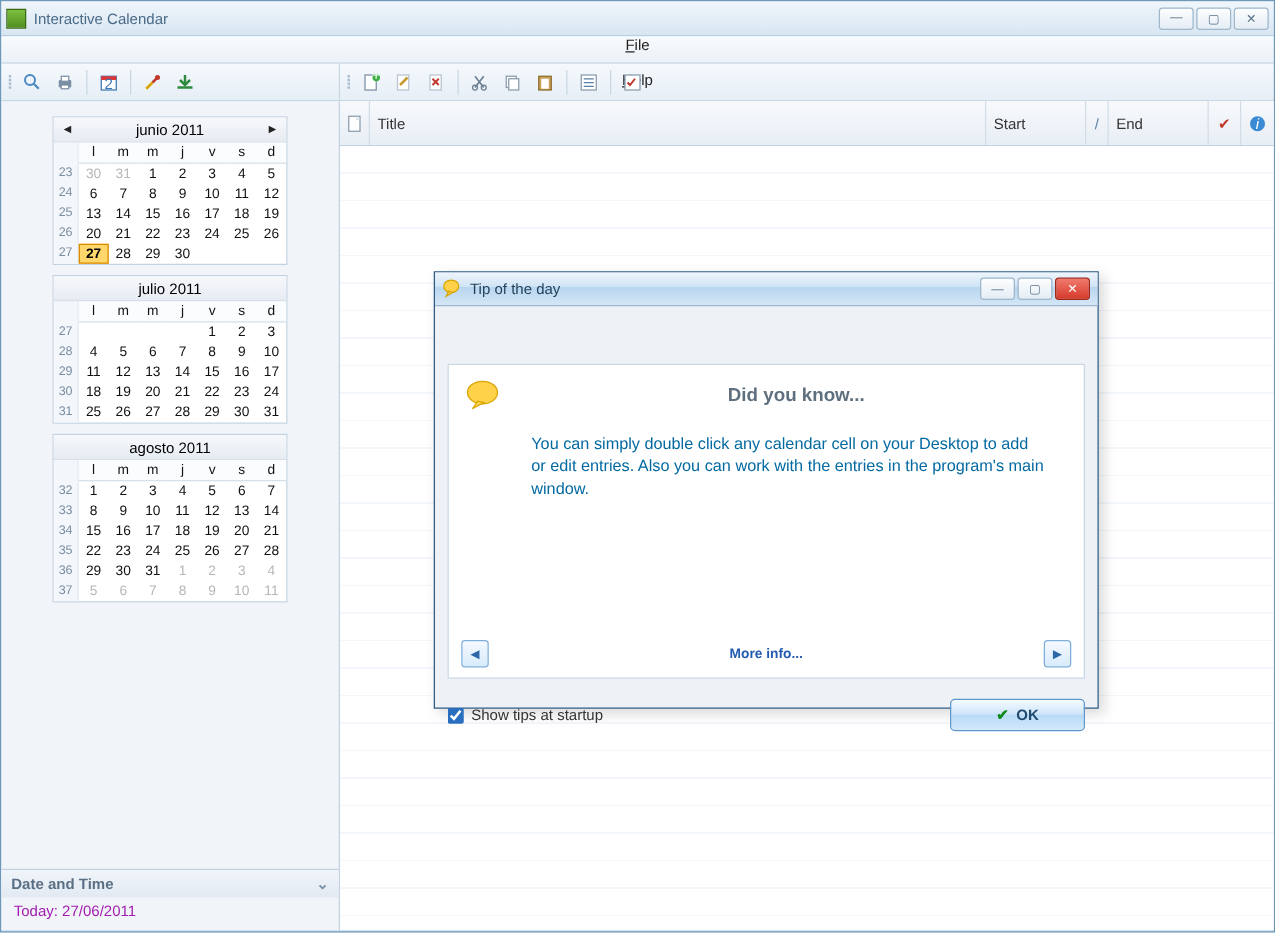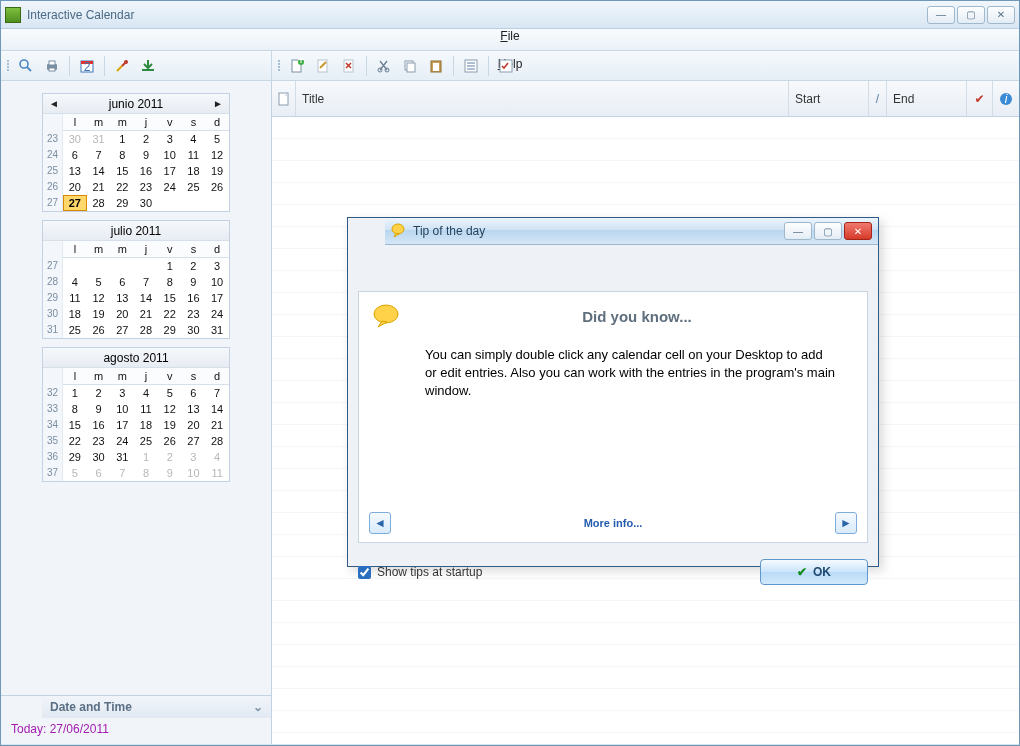--- a/index.html
+++ b/index.html
@@ -32,44 +32,44 @@
 .minical{background:#fff;border:1px solid #c2d2e2;margin:8px auto;width:188px;}
 .mc-head{height:20px;background:linear-gradient(#f6f8fb,#e7ecf3);display:flex;align-items:center;justify-content:center;position:relative;border-bottom:1px solid #d7dfe8;}
 .mc-head .nav{position:absolute;cursor:default;font-size:10px;color:#222;}
 .mc-head .prev{left:6px}.mc-head .next{right:6px}
 .mc-grid{display:grid;grid-template-columns:20px repeat(7,1fr);}
 .mc-wk{background:#f3f6fa;text-align:center;color:#7a8ea1;font-size:10px;padding:2px 0;border-right:1px solid #e3e9f1;}
 .mc-day{text-align:center;padding:2px 0;font-size:11px;color:#111;}
 .mc-day.gray{color:#b7b7b7;}
 .mc-day.today{background:#ffd76a;border:1px solid #d98a00;padding:1px 0;font-weight:bold;color:#000;}
 .dt-panel{border-top:1px solid #c2d2e2;}
-.dt-head{height:22px;background:linear-gradient(#f1f5fa,#e2e9f2);display:flex;align-items:center;padding:0 8px;color:#5a6f84;font-weight:bold;margin-left:41px;}
+.dt-head{height:22px;background:linear-gradient(#f1f5fa,#e2e9f2);display:flex;align-items:center;padding:0 8px;color:#5a6f84;font-weight:bold;}
 .dt-head .chev{margin-left:auto;color:#7c92a7;}
 .dt-body{padding:4px 10px 8px;color:#a21caf;}
 
 .right{flex:1;display:flex;flex-direction:column;background:#fff;}
 .colhead{height:36px;background:linear-gradient(#f7f9fc,#e8eef5);border-bottom:1px solid #c2d2e2;display:flex;align-items:center;}
 .ch{display:flex;align-items:center;height:100%;border-right:1px solid #d2dde7;padding:0 6px;color:#333;}
 .ch.title{flex:1;}
 .ch.start{width:80px}.ch.end{width:80px}.ch.chk{width:26px;justify-content:center;color:#c0392b;}
 .ch.info{width:26px;justify-content:center;color:#2a7ab0;border-right:none;}
 .addrow{height:22px;text-align:center;color:#5f6f7e;border-bottom:1px solid #eceff3;line-height:22px;}
 .gridbg{flex:1;background:repeating-linear-gradient(#fff,#fff 21px,#f3f6fa 21px,#f3f6fa 22px);}
 
 .modal{position:absolute;left:347px;top:217px;width:532px;height:350px;border:1px solid #2f5b85;background:#eef2f6;box-shadow:4px 4px 10px rgba(0,0,0,.15);}
-.modal .mt{height:27px;background:linear-gradient(#edf5fd,#cfe3f5 45%,#b9d6f0 46%,#d4e6f6);display:flex;align-items:center;padding:0 6px;border-bottom:1px solid #9ab8d2;margin-left:37px;}
+.modal .mt{height:27px;background:linear-gradient(#edf5fd,#cfe3f5 45%,#b9d6f0 46%,#d4e6f6);display:flex;align-items:center;padding:0 6px;border-bottom:1px solid #9ab8d2;}
 .modal .mt .mico{width:16px;height:16px;margin-right:6px;}
 .modal .mt .mtitle{flex:1;color:#25435e;}
 .modal .mt .winbtn.close{background:linear-gradient(#f07a6e,#d63a2a);border-color:#a52418;color:#fff;}
 .modal .mbody{padding:10px;margin-top:36px;}
 .modal .card{background:#fff;border:1px solid #c8d5e2;height:252px;display:flex;flex-direction:column;}
 .card-top{display:flex;align-items:center;gap:20px;padding:12px 14px;}
 .bubble{width:28px;height:24px;}
 .card-title{flex:1;text-align:center;color:#5f6f7e;font-size:15px;font-weight:bold;}
-.card-text{padding:6px 30px 0 66px;color:#000000;font-size:13px;line-height:18px;}
+.card-text{padding:6px 30px 0 66px;color:#0369a1;font-size:13px;line-height:18px;}
 .card-nav{margin-top:auto;display:flex;align-items:center;padding:8px 10px;}
 .navbtn{width:22px;height:22px;border:1px solid #7daedb;background:linear-gradient(#f4f9ff,#d9ebfb);border-radius:3px;display:flex;align-items:center;justify-content:center;color:#2a67a8;}
 .card-nav .more{flex:1;text-align:center;color:#245caf;font-weight:bold;font-size:11px;}
 .modal .mfoot{display:flex;align-items:center;padding:6px 10px;}
 .modal .mfoot label{display:flex;align-items:center;gap:6px;color:#333;}
 .okbtn{margin-left:auto;width:108px;height:26px;border:1px solid #5e97cc;background:linear-gradient(#f5fbff,#cde5fa 48%,#b8daf7 49%,#d3e9fb);border-radius:4px;display:flex;align-items:center;justify-content:center;gap:6px;color:#204a70;font-weight:bold;}
 .checkmark{color:#0f8a1c;font-weight:bold;}
 input[type=checkbox]{width:13px;height:13px;accent-color:#2a6fbf;}
 </style>
 </head>

